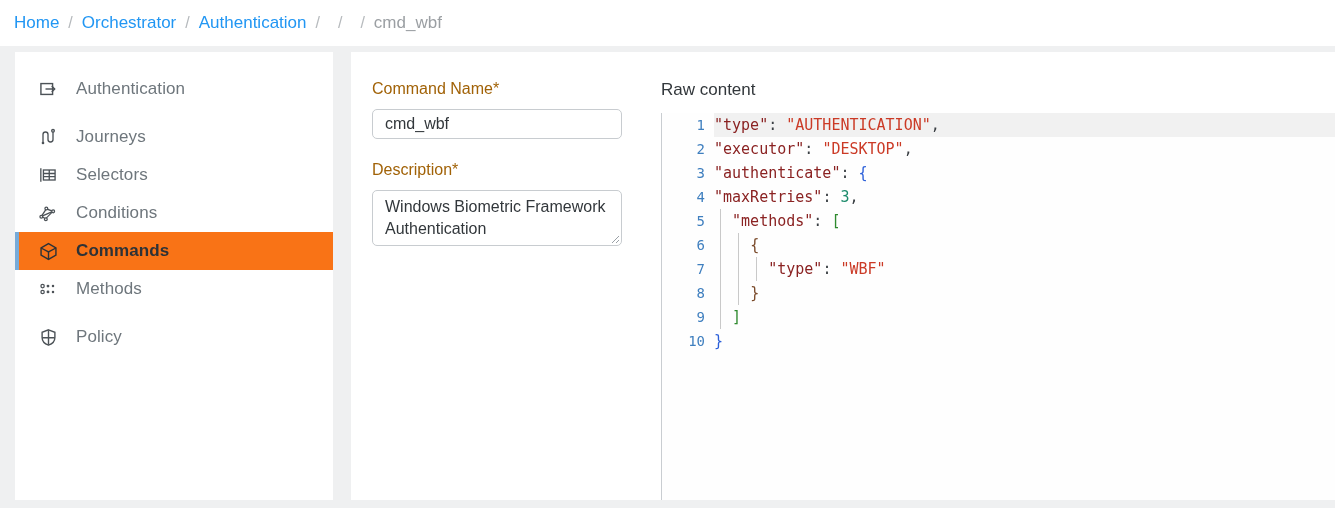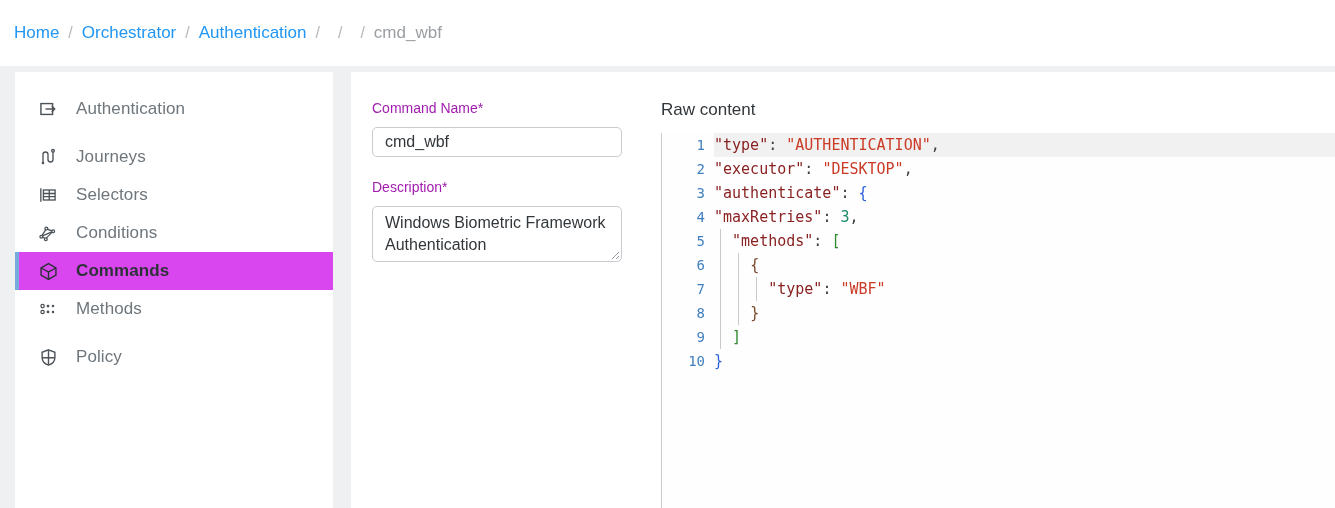--- a/index.html
+++ b/index.html
@@ -10,21 +10,21 @@
     width: 1335px;
     height: 508px;
     overflow: hidden;
     background: #eff0f1;
     font-family: "Liberation Sans", sans-serif;
     -webkit-font-smoothing: antialiased;
   }
 
   
   .breadcrumb {
-    height: 66px;
+    height: 46px;
     display: flex;
     align-items: center;
     padding-left: 14px;
     background: #ffffff;
     font-size: 17px;
     white-space: nowrap;
   }
   .crumb {
     color: #2196f3;
     cursor: pointer;
@@ -65,21 +65,21 @@
     box-sizing: border-box;
     border-left: 4px solid transparent;
     position: relative;
   }
   .nav-row.section {
     margin-bottom: 10px;
   }
   .nav-row.sub {
   }
   .nav-row.active {
-    background: #d946ef;
+    background: #f97316;
     border-left-color: #77abd9;
   }
   .nav-icon {
     width: 22px;
     height: 22px;
     min-width: 22px;
     display: flex;
     align-items: center;
     justify-content: center;
     color: #4c5257;
@@ -110,22 +110,22 @@
   }
 
   
   .form-col {
     width: 310px;
     min-width: 310px;
     padding: 28px 0 0 21px;
     box-sizing: border-box;
   }
   .field-label {
-    font-size: 14px;
-    color: #a21caf;
+    font-size: 16px;
+    color: #a16207;
     margin-bottom: 11px;
   }
   .text-input {
     width: 250px;
     height: 30px;
     box-sizing: border-box;
     border: 1px solid #c8ccd0;
     border-radius: 5px;
     padding: 0 12px;
     font-family: "Liberation Sans", sans-serif;

